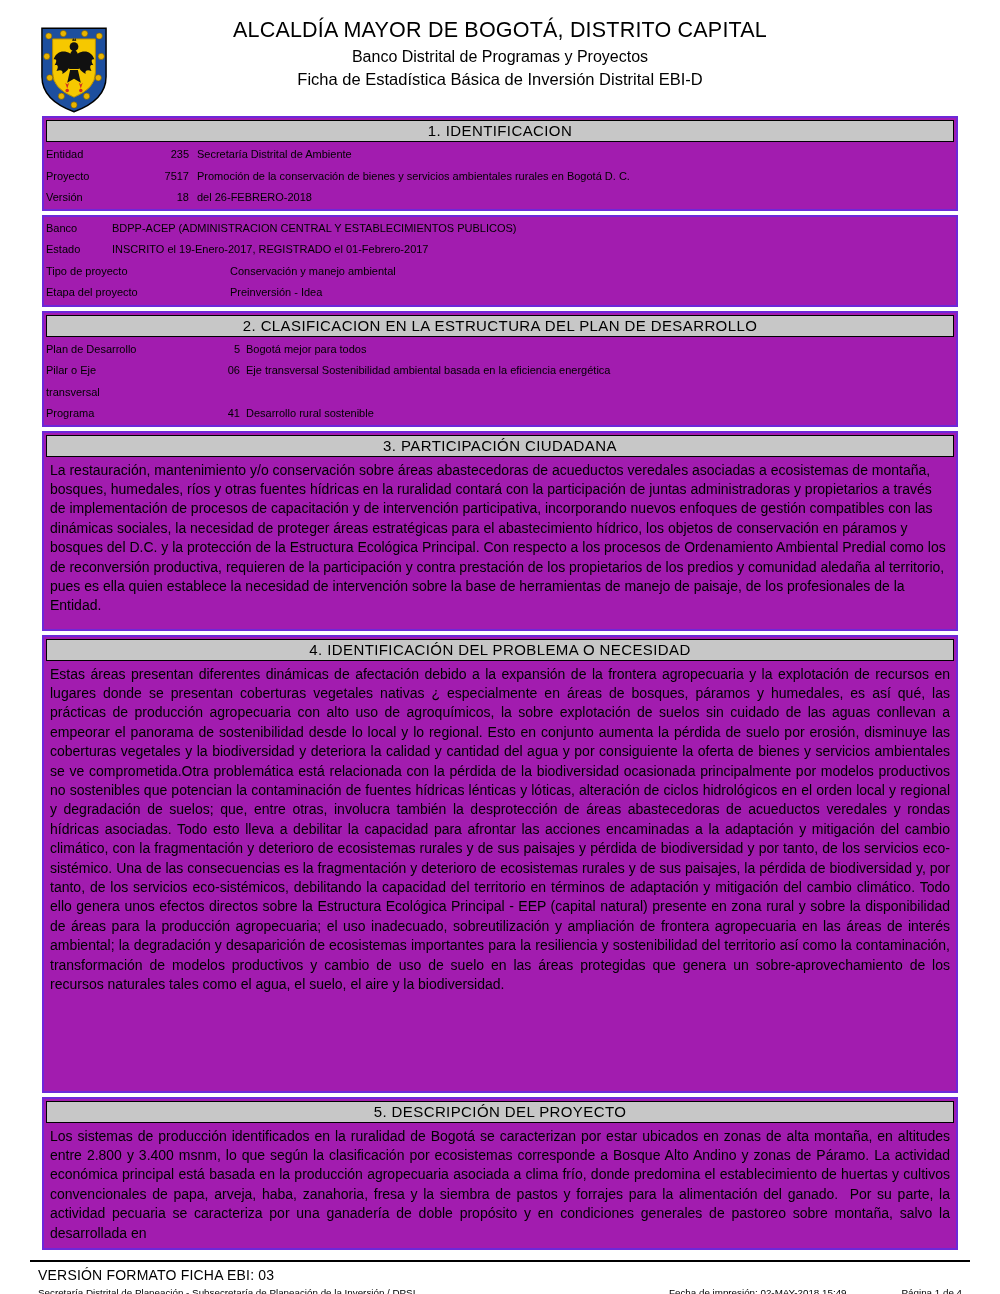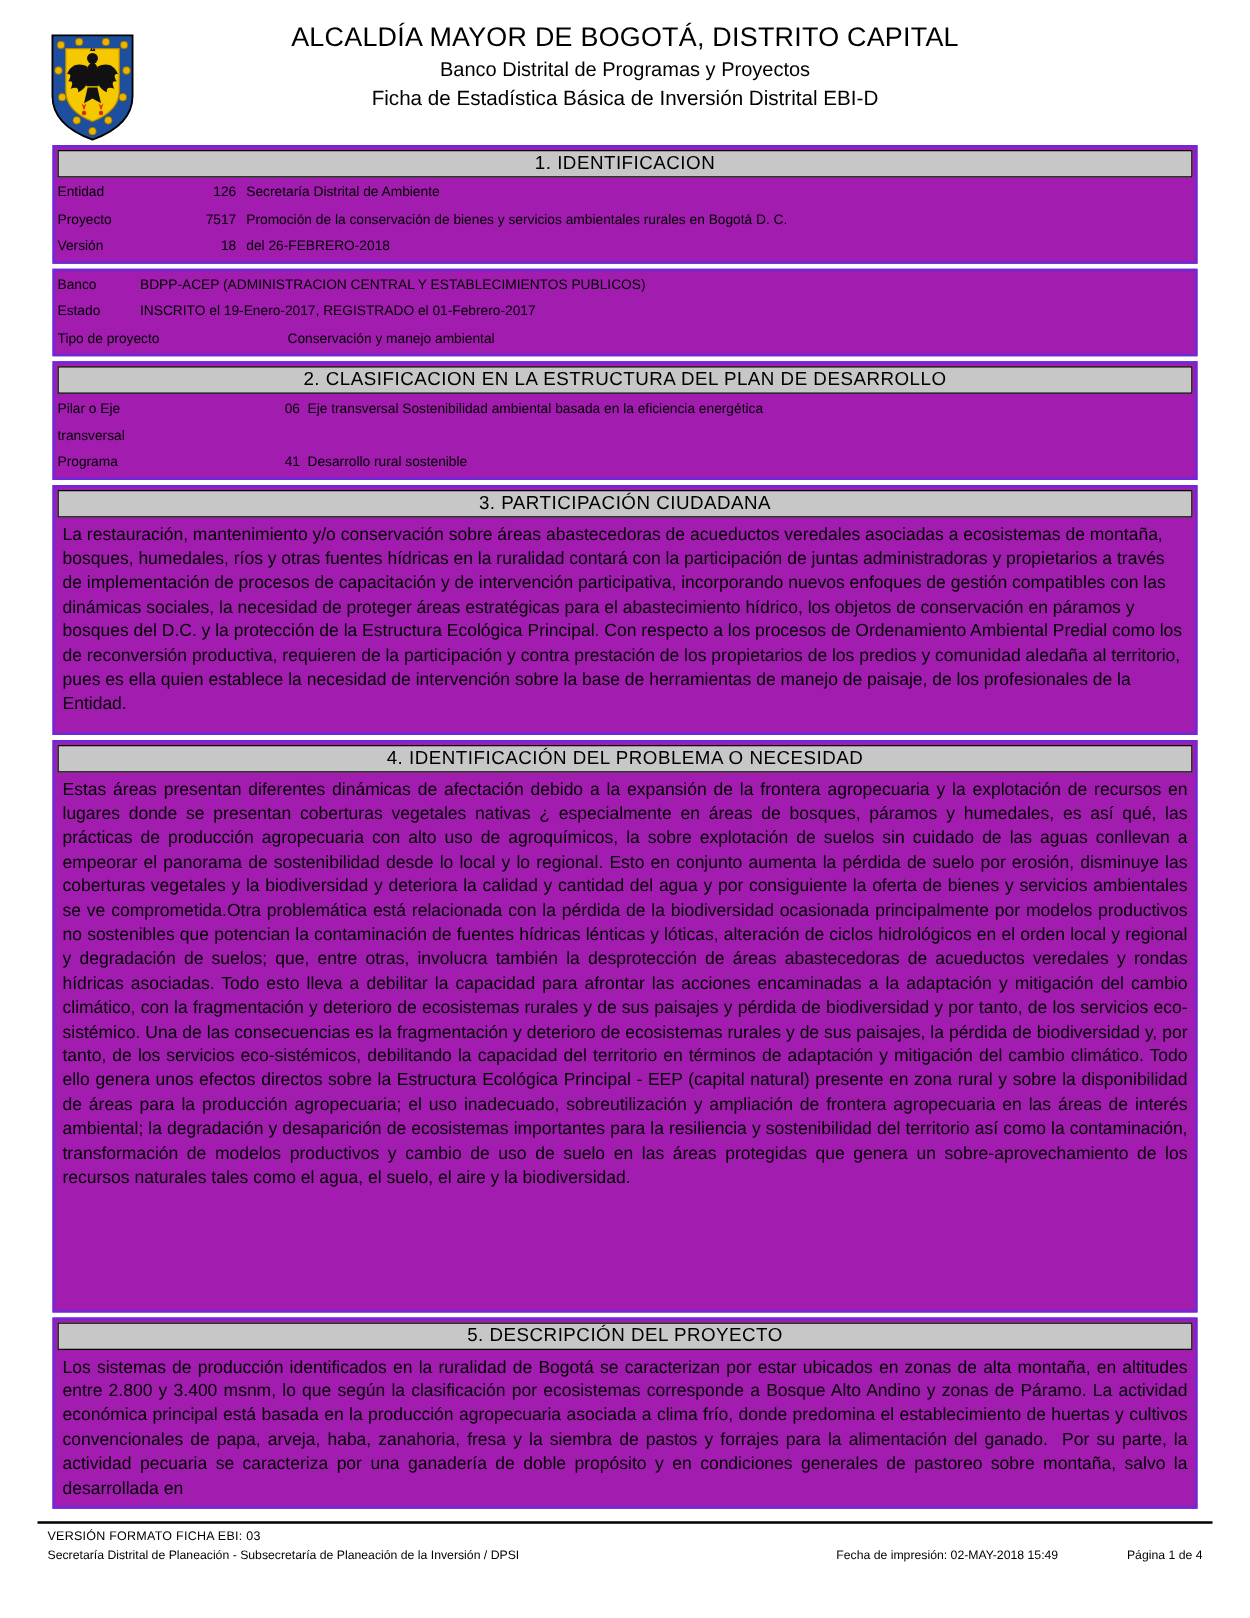--- a/index.html
+++ b/index.html
@@ -47,21 +47,21 @@
     white-space:pre-wrap;
   }
   .just{text-align:justify;}
 
   .box-s3{height:200px;overflow:hidden;}
   .box-s4{height:458px;overflow:hidden;}
   .box-s5{height:153px;overflow:hidden;}
 
   
   .footer{margin:10px 30px 0 30px;border-top:2px solid #000;}
-  .footer-version{font-size:10px;margin:5px 0 4px 8px;letter-spacing:0.2px;}
+  .footer-version{font-size:14px;margin:5px 0 4px 8px;letter-spacing:0.2px;}
   .footer-cols{display:flex;justify-content:space-between;font-size:9.8px;margin:2px 8px 0 8px;}
   .fleft div{margin-bottom:5px;}
   .fright{text-align:right;}
   .fright .line1 span.fecha{margin-right:55px;}
   .fright div{margin-bottom:5px;}
 </style>
 </head>
 <body>
 
 <div class="page">
@@ -109,21 +109,21 @@
       <div class="title-sub2">Ficha de Estadística Básica de Inversión Distrital EBI-D</div>
     </div>
   </div>
 
   <div class="content">
 
     <div class="box s1">
       <div class="bar">1. IDENTIFICACION</div>
       <div class="kvrow">
         <span class="lbl">Entidad</span>
-        <span class="code">126</span>
+        <span class="code">235</span>
         <span class="txt">Secretaría Distrital de Ambiente</span>
       </div>
       <div class="kvrow">
         <span class="lbl">Proyecto</span>
         <span class="code">7517</span>
         <span class="txt">Promoción de la conservación de bienes y servicios ambientales rurales en Bogotá D. C.</span>
       </div>
       <div class="kvrow">
         <span class="lbl">Versión</span>
         <span class="code">18</span>
@@ -137,24 +137,33 @@
         <span>BDPP-ACEP (ADMINISTRACION CENTRAL Y ESTABLECIMIENTOS PUBLICOS)</span>
       </div>
       <div class="kvrow">
         <span class="lbl lbl-n">Estado</span>
         <span>INSCRITO el 19-Enero-2017, REGISTRADO el 01-Febrero-2017</span>
       </div>
       <div class="kvrow">
         <span class="lbl lbl-w">Tipo de proyecto</span>
         <span>Conservación y manejo ambiental</span>
       </div>
+      <div class="kvrow">
+        <span class="lbl lbl-w">Etapa del proyecto</span>
+        <span>Preinversión - Idea</span>
+      </div>
     </div>
 
     <div class="box s2">
       <div class="bar">2. CLASIFICACION EN LA ESTRUCTURA DEL PLAN DE DESARROLLO</div>
+      <div class="kvrow">
+        <span class="lbl">Plan de Desarrollo</span>
+        <span class="code">5</span>
+        <span class="txt">Bogotá mejor para todos</span>
+      </div>
       <div class="kvrow">
         <span class="lbl lbl-wrap">
             <span>Pilar o Eje transversal</span>
           </span>
         <span class="code">06</span>
         <span class="txt">Eje transversal Sostenibilidad ambiental basada en la eficiencia energética</span>
       </div>
       <div class="kvrow">
         <span class="lbl">Programa</span>
         <span class="code">41</span>

